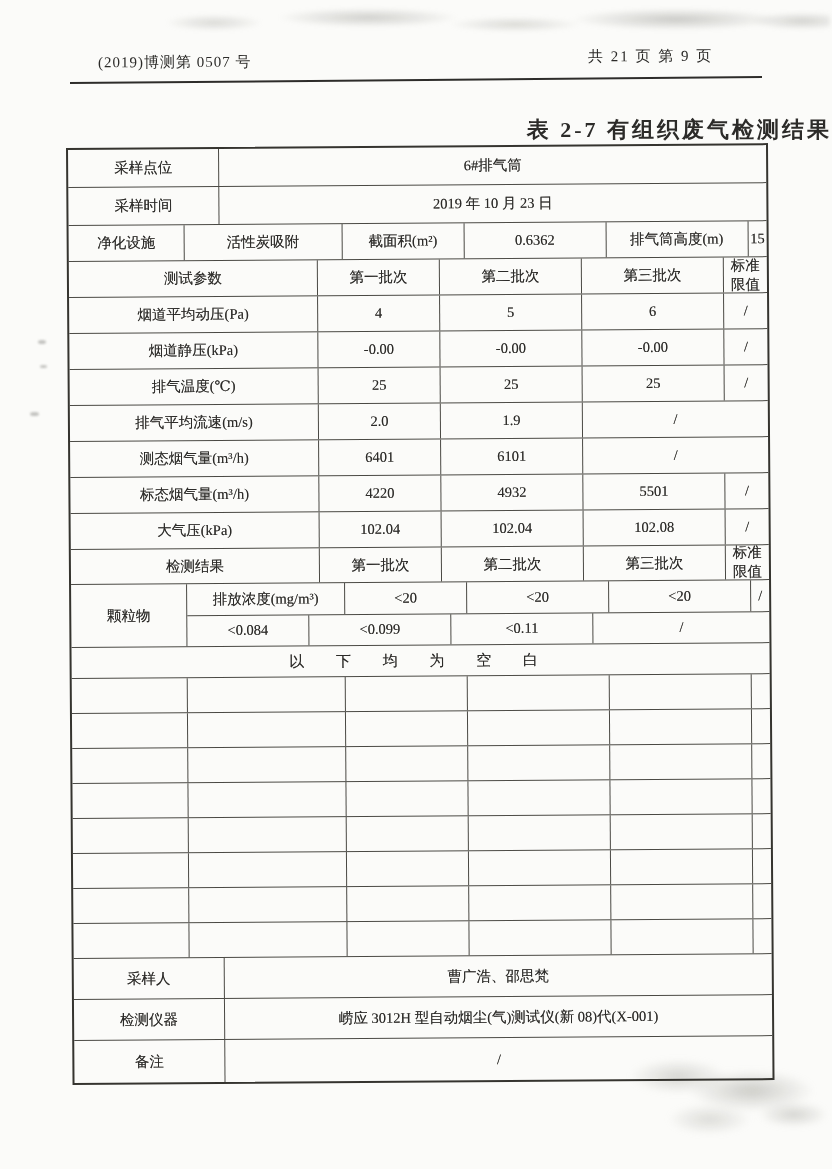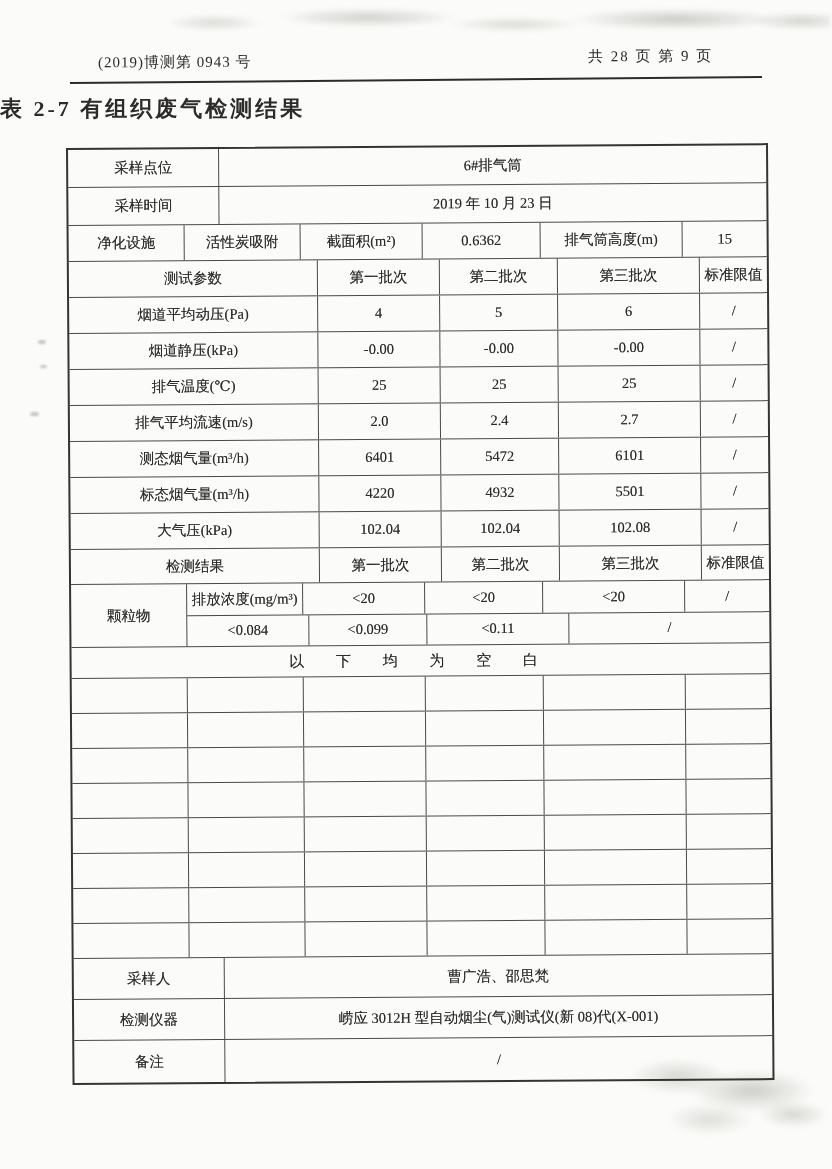--- a/index.html
+++ b/index.html
@@ -37,21 +37,21 @@
   }
   .hdr-right{
     position:absolute;left:588px;top:47px;font-size:15px;letter-spacing:2px;
     transform:rotate(-0.3deg);
   }
   .hdr-rule{
     position:absolute;left:70px;top:82px;width:692px;height:2px;background:#2d2c2a;
     transform:rotate(-0.5deg);transform-origin:0 0;
   }
   .doc-title{
-    position:absolute;left:0;top:94px;width:832px;text-align:left;
+    position:absolute;left:0;top:115px;width:832px;text-align:right;
     font-size:22px;font-weight:700;letter-spacing:3px;
   }
   
   .sheet{
     position:absolute;left:66px;top:148px;width:702px;
     border:2px solid #35342f;
     transform:rotate(-0.4deg);transform-origin:0 0;
     background:transparent;
     box-sizing:border-box;
   }
@@ -59,38 +59,38 @@
   .trow:last-child{border-bottom:none;}
   .cell{
     box-sizing:border-box;display:flex;align-items:center;justify-content:center;
     border-right:1px solid #4a4944;font-size:14.5px;text-align:center;
     text-shadow:0 0 .4px rgba(40,38,34,.6);padding:0 2px;
   }
   .cell:last-child{border-right:none;flex:1;}
   .h37{height:37px}.h35{height:35px}.h34{height:34px}
   .h30{height:30px}.h40{height:40px}.h42{height:42px}
   .wl{width:151px}   
-  .w1{width:116px}.w2{width:116px}.w3{width:122px}.w4{width:118px}.w5{width:142px}
+  .w1{width:116px}.w2{width:158px}.w3{width:122px}.w4{width:142px}.w5{width:142px}
   .wl2{width:249px}  
   .subcol{flex:1;display:flex;flex-direction:column;}
   .subrow{display:flex;flex:1;}
   .subrow:first-child{border-bottom:1px solid #4a4944;}
   .blanknote{letter-spacing:14px;font-size:15px;}
 </style>
 </head>
 <body>
 
 <div class="noise-top"></div>
 <div class="noise-bottom-right"></div>
 <div class="speck" style="left:38px;top:340px;width:8px;height:4px;"></div>
 <div class="speck" style="left:40px;top:365px;width:7px;height:3px;"></div>
 <div class="speck" style="left:30px;top:412px;width:9px;height:4px;"></div>
 
-<div class="hdr-left">(2019)博测第 0943 号</div>
-<div class="hdr-right">共 28 页  第 9 页</div>
+<div class="hdr-left">(2019)博测第 0507 号</div>
+<div class="hdr-right">共 21 页  第 9 页</div>
 <div class="hdr-rule"></div>
 
 <div class="doc-title">表 2-7  有组织废气检测结果</div>
 
 <div class="sheet">
 
   <div class="trow h37">
     <div class="cell wl">采样点位</div>
     <div class="cell">6#排气筒</div>
   </div>
@@ -134,28 +134,26 @@
   <div class="trow h35">
     <div class="cell wl2">排气温度(℃)</div>
     <div class="cell w3">25</div>
     <div class="cell w4">25</div>
     <div class="cell w5">25</div>
     <div class="cell">/</div>
   </div>
   <div class="trow h35">
     <div class="cell wl2">排气平均流速(m/s)</div>
     <div class="cell w3">2.0</div>
-    <div class="cell w4">2.4</div>
-    <div class="cell w5">2.7</div>
+    <div class="cell w4">1.9</div>
     <div class="cell">/</div>
   </div>
   <div class="trow h35">
     <div class="cell wl2">测态烟气量(m³/h)</div>
     <div class="cell w3">6401</div>
-    <div class="cell w4">5472</div>
     <div class="cell w5">6101</div>
     <div class="cell">/</div>
   </div>
   <div class="trow h35">
     <div class="cell wl2">标态烟气量(m³/h)</div>
     <div class="cell w3">4220</div>
     <div class="cell w4">4932</div>
     <div class="cell w5">5501</div>
     <div class="cell">/</div>
   </div>

